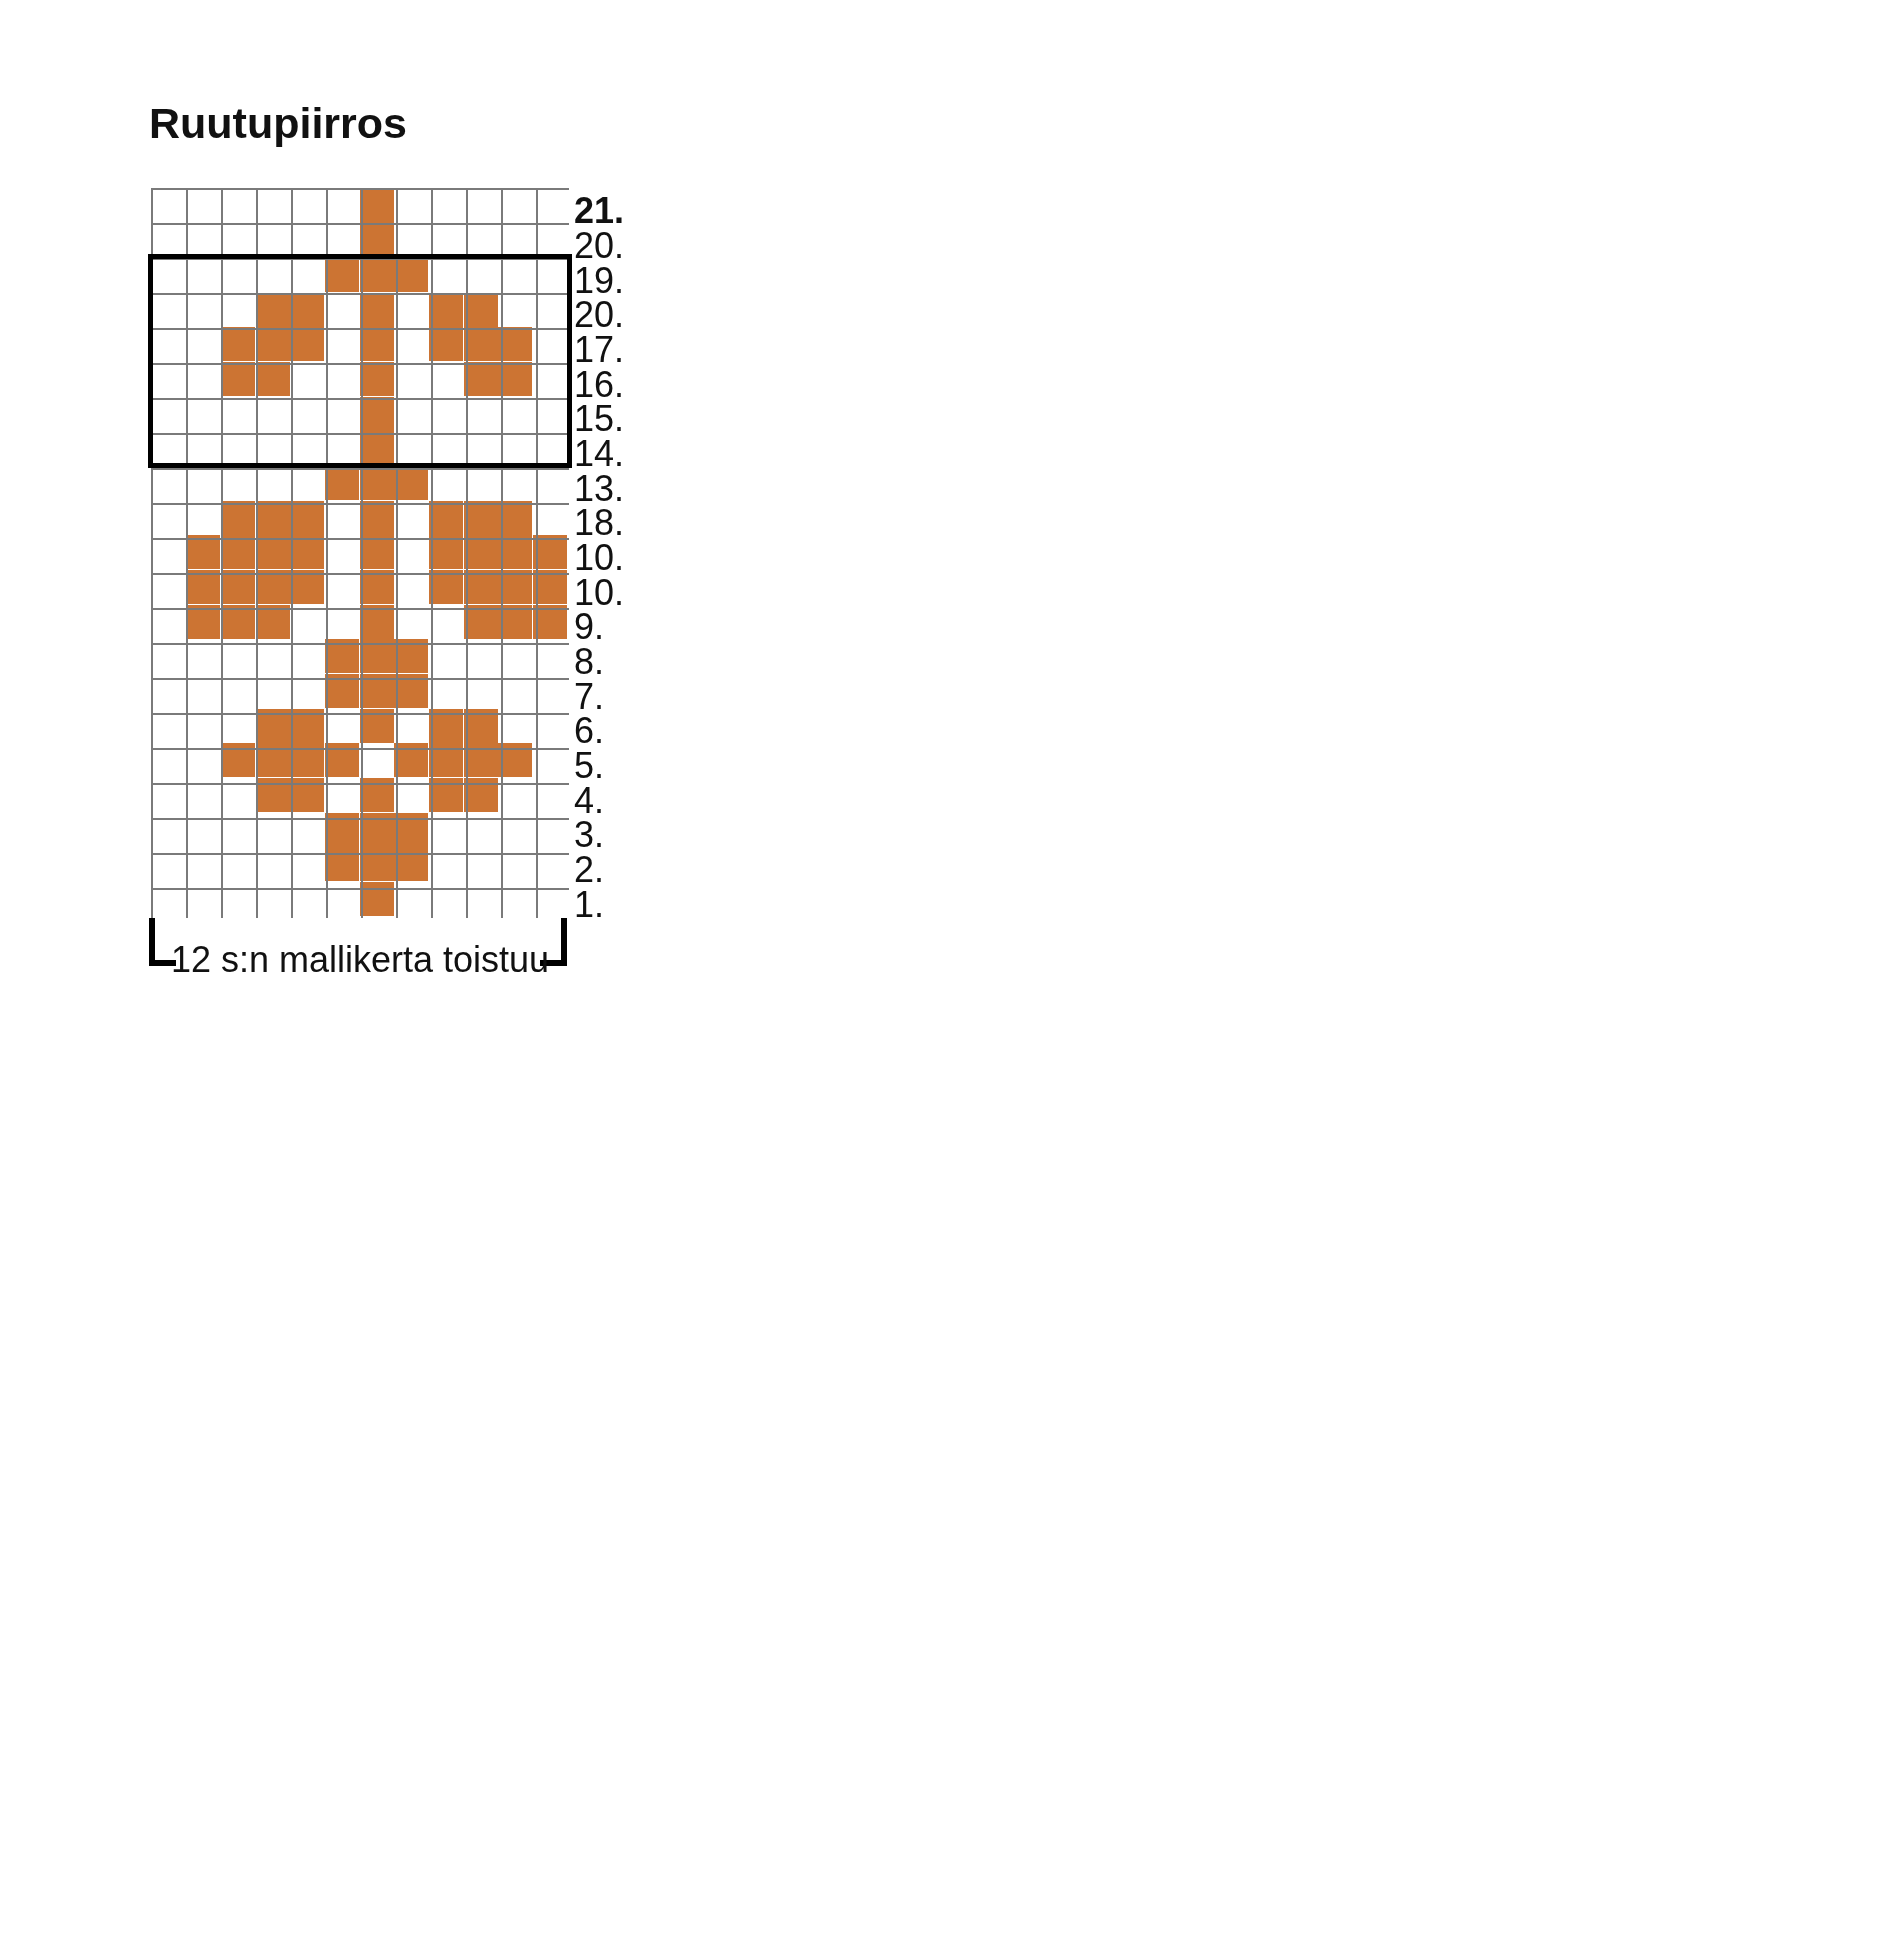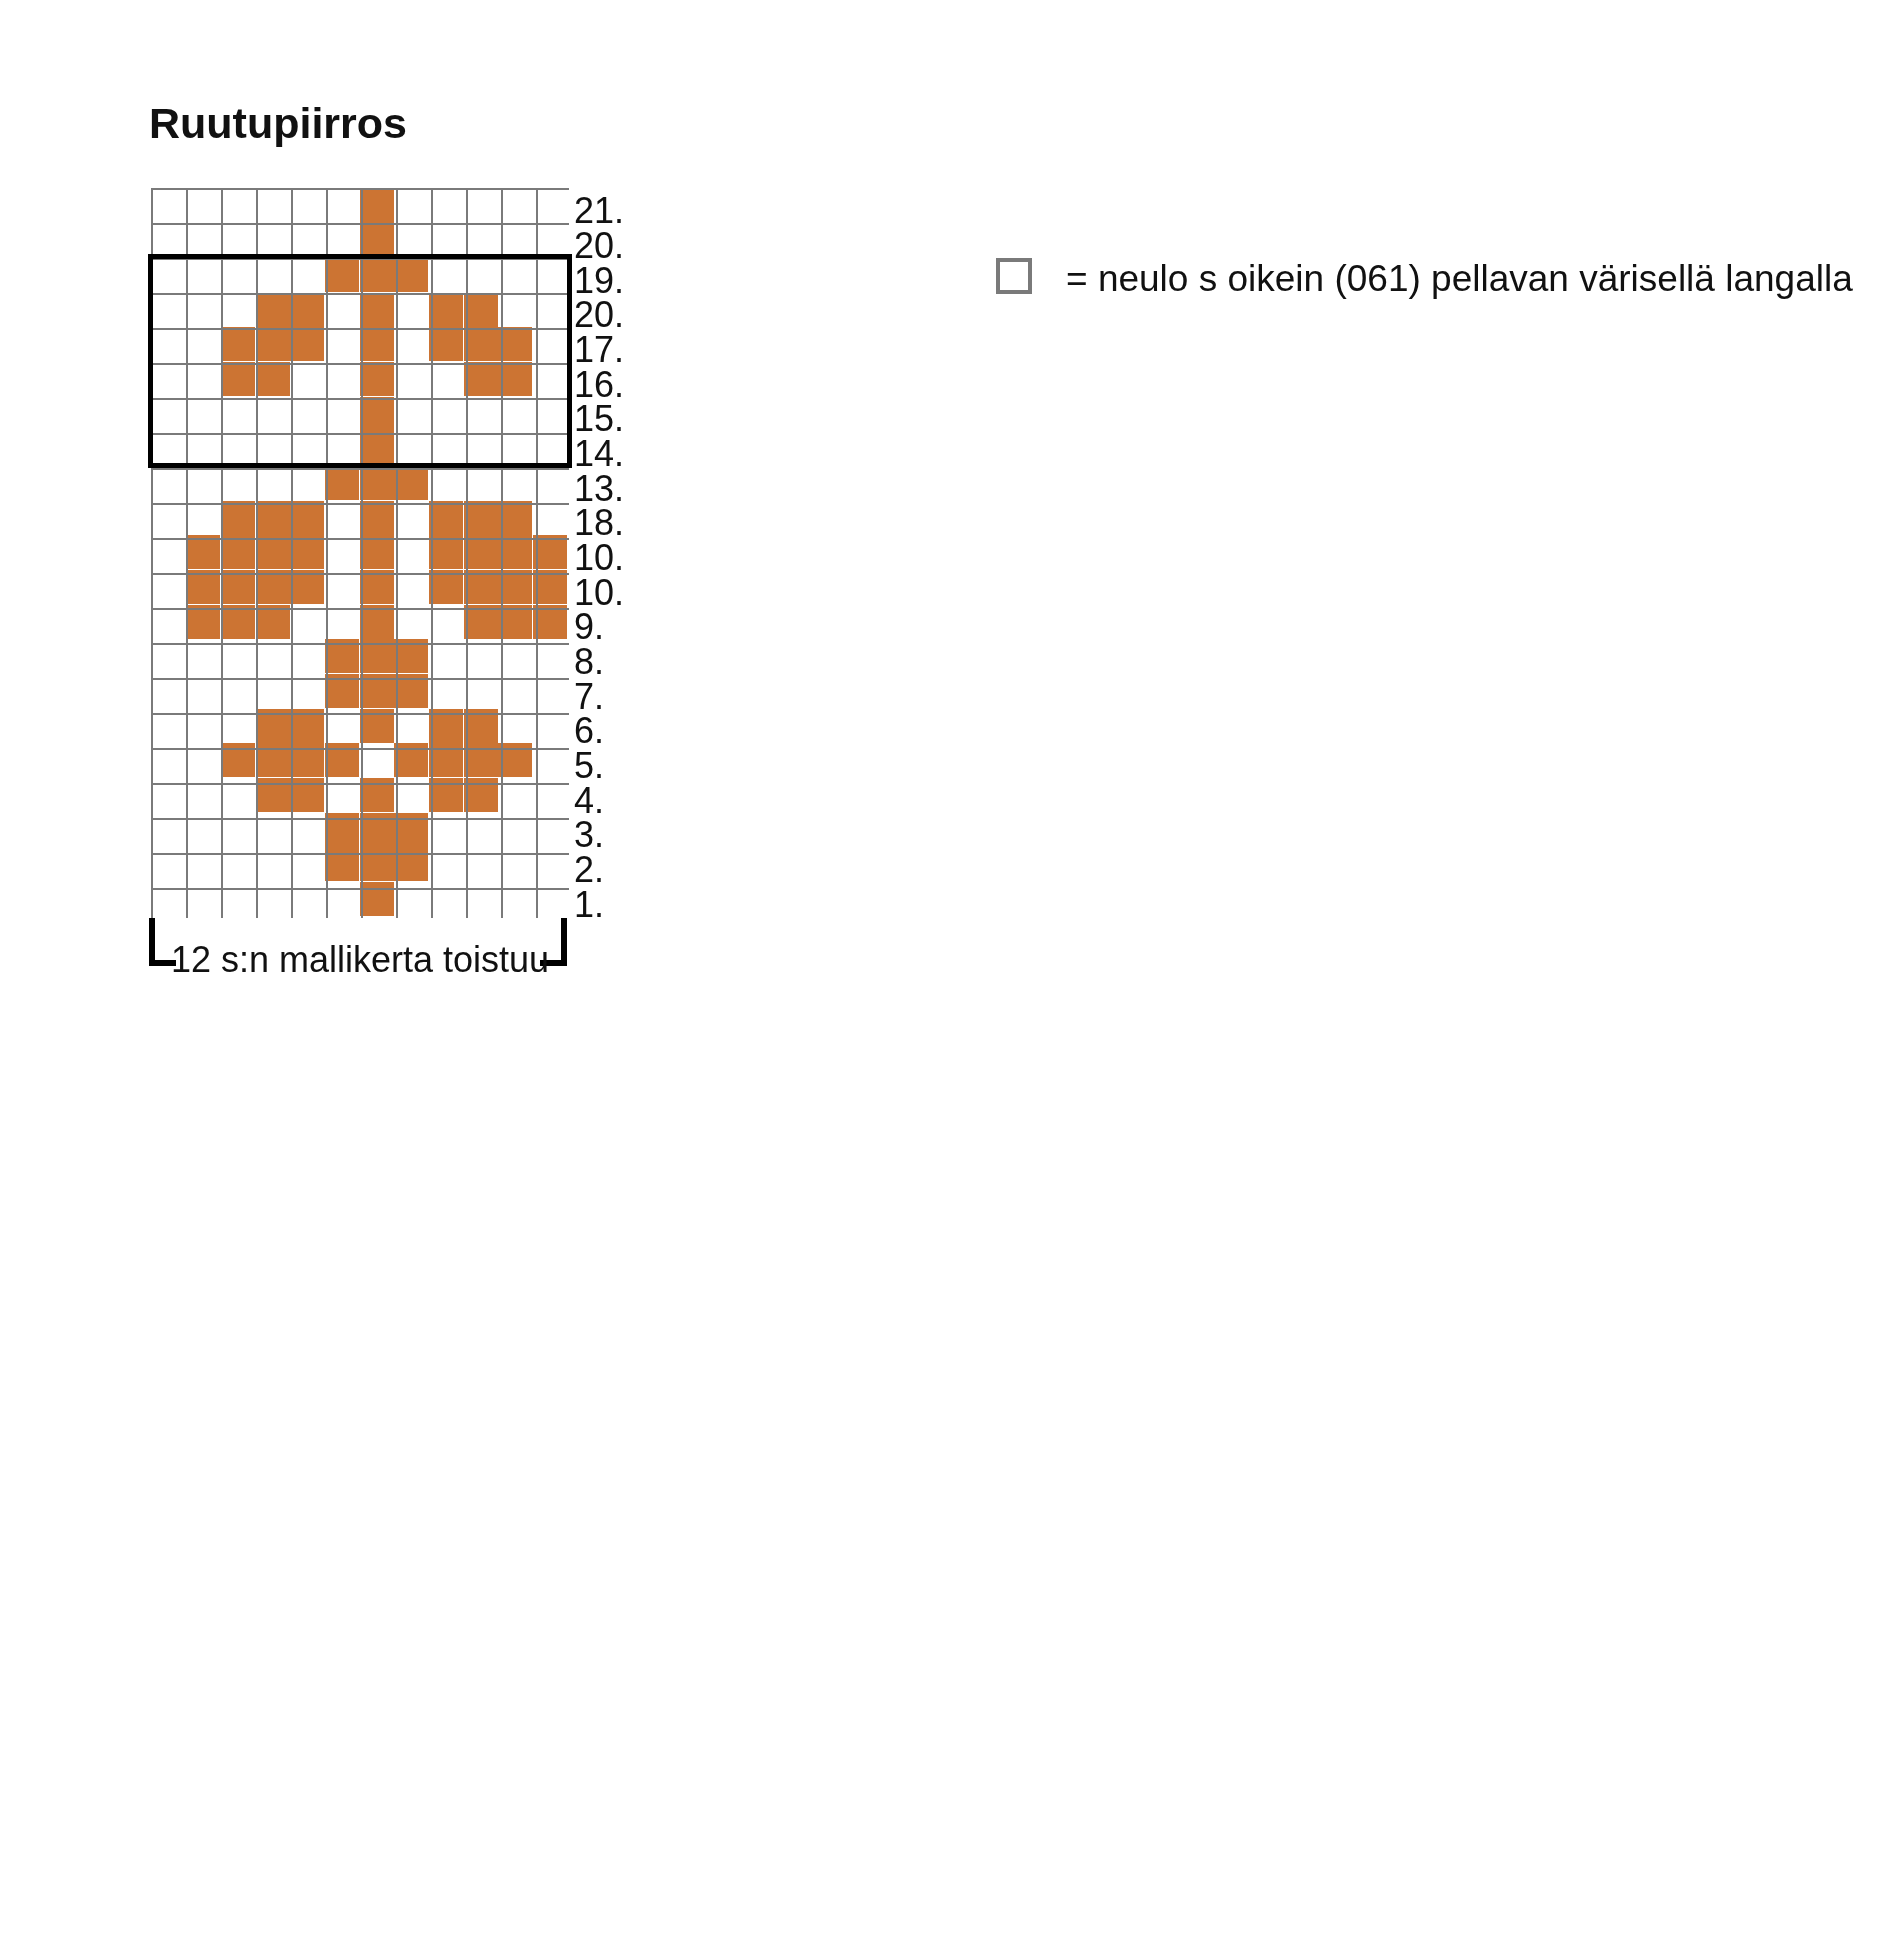--- a/index.html
+++ b/index.html
@@ -133,21 +133,21 @@
         <div class="cell" style="left: 174px; top: 659px; background: rgb(204, 116, 51);"></div>
         <div class="cell" style="left: 209px; top: 659px; background: rgb(204, 116, 51);"></div>
         <div class="cell" style="left: 243px; top: 659px; background: rgb(204, 116, 51);"></div>
         <div class="cell" style="left: 209px; top: 694px; background: rgb(204, 116, 51);"></div>
       </div>
     <div class="gridlines"></div>
     <div class="repeat-frame"></div>
   </div>
 
   <div class="row-labels" id="row-labels">
-      <div class="row-label" style="top: 193px;">21.</div>
+      <div class="row-label" style="top: 193px; font-weight: bold;">21.</div>
       <div class="row-label" style="top: 228px;">20.</div>
       <div class="row-label" style="top: 263px;">19.</div>
       <div class="row-label" style="top: 297px;">20.</div>
       <div class="row-label" style="top: 332px;">17.</div>
       <div class="row-label" style="top: 367px;">16.</div>
       <div class="row-label" style="top: 401px;">15.</div>
       <div class="row-label" style="top: 436px;">14.</div>
       <div class="row-label" style="top: 471px;">13.</div>
       <div class="row-label" style="top: 505px;">18.</div>
       <div class="row-label" style="top: 540px;">10.</div>
@@ -161,20 +161,16 @@
       <div class="row-label" style="top: 817px;">3.</div>
       <div class="row-label" style="top: 852px;">2.</div>
       <div class="row-label" style="top: 887px;">1.</div>
     </div>
 
   <div class="bracket left"></div>
   <div class="bracket right"></div>
   <div class="bracket-text">12 s:n mallikerta toistuu</div>
 
   <div class="legend">
-    <div class="legend-row">
-      <span class="swatch" style="background: rgb(255, 255, 255);"></span>
-      <span class="legend-label">= neulo s oikein (061) pellavan värisellä langalla</span>
-    </div>
   </div>
 
 </div>
 
 
 </body></html>

